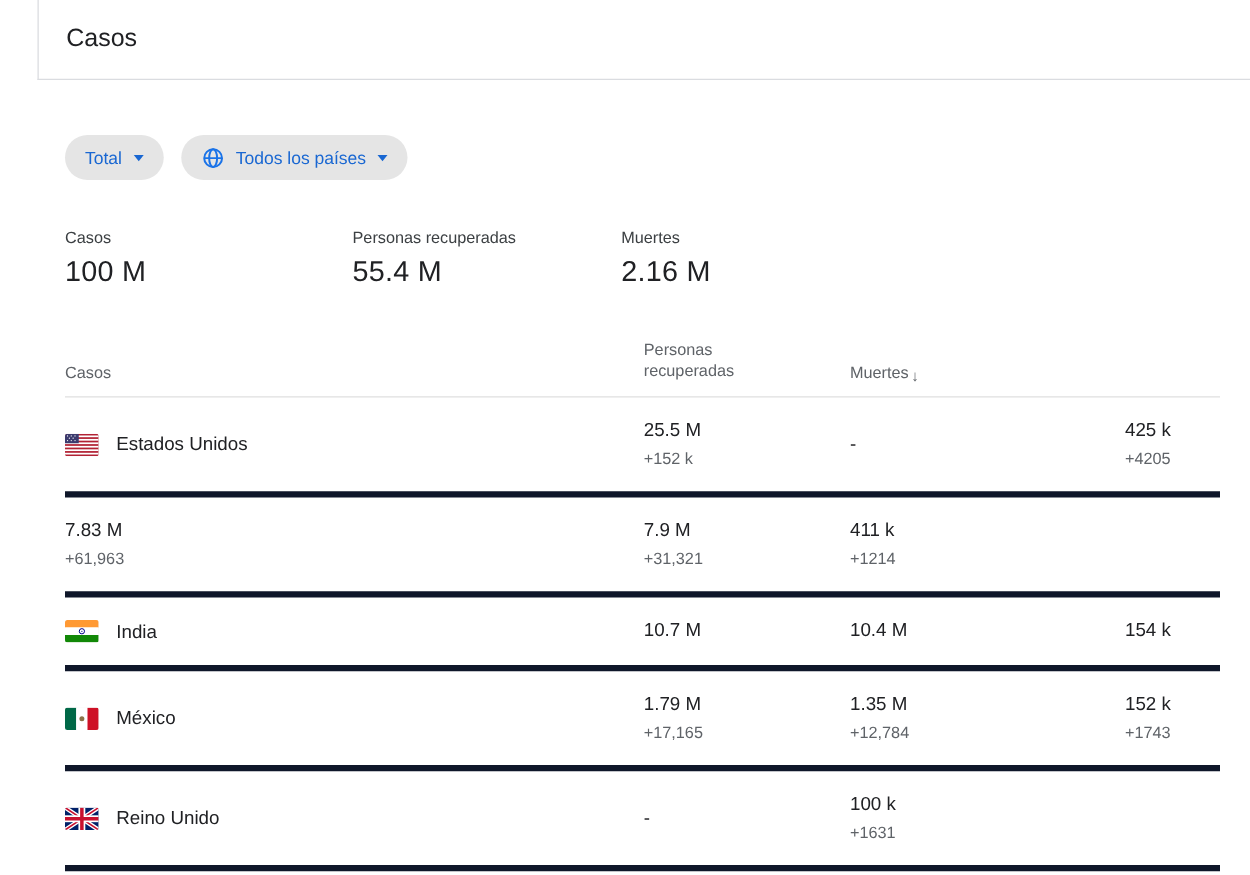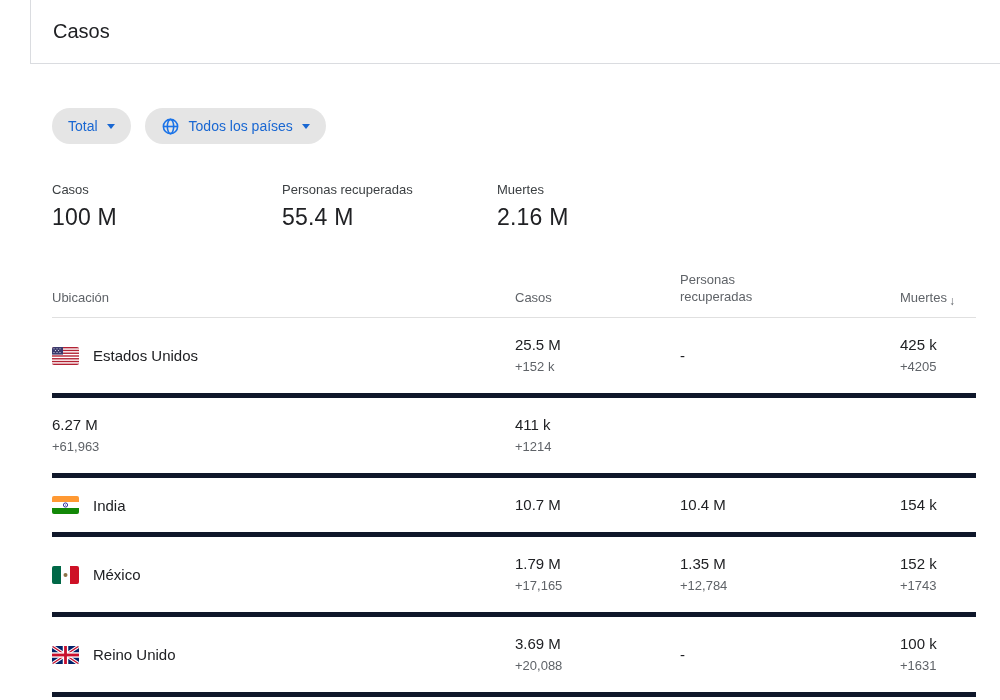--- a/index.html
+++ b/index.html
@@ -92,21 +92,20 @@
         <span class="stat-value">55.4 M</span>
       </div>
       <div class="stat">
         <span class="stat-label">Muertes</span>
         <span class="stat-value">2.16 M</span>
       </div>
     </div>
 
     <div class="table">
       <div class="trow thead">
-        <div>Ubicación</div>
         <div>Casos</div>
         <div class="th-recovered">Personas recuperadas</div>
         <div class="th-deaths">
           <span>Muertes</span>
           <span class="sort-arrow">↓</span>
         </div>
       </div>
       <div>
           <div class="trow data-row">
     <div class="loc-cell">
@@ -144,22 +143,26 @@
       <div class="val">-</div>
 
     </div>
     <div>
       <div class="val">425 k</div>
       <div class="delta">+4205</div>
     </div>
   </div>
           <div class="trow data-row">
     <div>
-      <div class="val">6.27 M</div>
+      <div class="val">7.83 M</div>
       <div class="delta">+61,963</div>
+    </div>
+    <div>
+      <div class="val">7.9 M</div>
+      <div class="delta">+31,321</div>
     </div>
     <div>
       <div class="val">411 k</div>
       <div class="delta">+1214</div>
     </div>
   </div>
           <div class="trow data-row">
     <div class="loc-cell">
       <span class="flag">
                 <svg viewBox="0 0 27 18">
@@ -219,24 +222,20 @@
                   <path d="M0,0 27,18 M27,0 0,18" stroke="#c8102e" stroke-width="1.3"></path>
                   <rect x="10.75" width="5.5" height="18" fill="#fff"></rect>
                   <rect y="6.25" width="27" height="5.5" fill="#fff"></rect>
                   <rect x="12.1" width="2.8" height="18" fill="#c8102e"></rect>
                   <rect y="7.6" width="27" height="2.8" fill="#c8102e"></rect>
                 </svg>
               </span>
       <span class="country">Reino Unido</span>
     </div>
     <div>
-      <div class="val">3.69 M</div>
-      <div class="delta">+20,088</div>
-    </div>
-    <div>
       <div class="val">-</div>
 
     </div>
     <div>
       <div class="val">100 k</div>
       <div class="delta">+1631</div>
     </div>
   </div>
         </div>
     </div>

